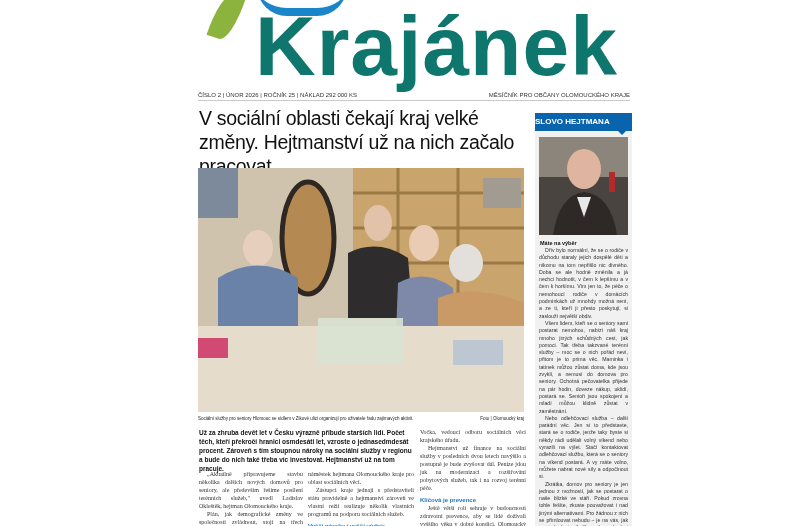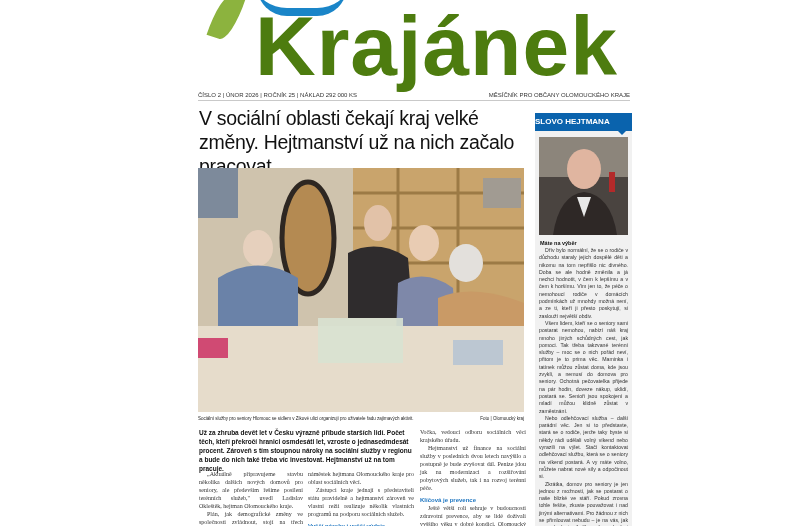--- a/index.html
+++ b/index.html
@@ -1,20 +1,20 @@
 <!DOCTYPE html>
 <html><head>
 <meta charset="utf-8">
 <style>
   html, body { margin:0; padding:0; background:#ffffff; }
   body { width:789px; height:526px; overflow:hidden; position:relative; font-family:"Liberation Sans", sans-serif; color:#1a1a1a; }
   .page { position:absolute; left:195px; top:0; width:440px; height:526px; }
   .leaf { position:absolute; left:18px; top:-6px; width:26px; height:46px; background:#8cb33e; border-radius:50% 0 50% 0 / 100% 0 100% 0; transform:rotate(18deg); }
   .swoosh { position:absolute; left:62px; top:-14px; width:90px; height:22px; border-bottom:8px solid #1a85c8; border-radius:0 0 60px 60px; }
-  .masthead { position:absolute; left:60px; top:4px; font-family:"Liberation Sans", sans-serif; font-weight:700; font-size:84px; line-height:84px; color:#4d7c0f; letter-spacing:1px; }
+  .masthead { position:absolute; left:60px; top:4px; font-family:"Liberation Sans", sans-serif; font-weight:700; font-size:84px; line-height:84px; color:#0f766e; letter-spacing:1px; }
   .meta-bar { position:absolute; left:3px; top:90px; width:432px; height:10px; border-bottom:1px solid #c9c9c9; font-size:6px; color:#333; display:flex; justify-content:space-between; align-items:center; }
   .headline { position:absolute; left:4px; top:106px; width:330px; font-weight:400; font-size:19.5px; line-height:24px; color:#111; letter-spacing:-0.3px; }
   .photo { position:absolute; left:3px; top:168px; width:326px; height:244px; overflow:hidden; background:#c9b89b; }
   .caption { position:absolute; left:3px; top:416px; width:326px; font-size:4.5px; color:#222; display:flex; justify-content:space-between; }
   .lede { position:absolute; left:4px; top:428px; width:218px; font-weight:700; font-size:6.5px; line-height:9px; color:#111; }
   .col { position:absolute; font-family:"Liberation Serif", serif; font-size:6px; line-height:8px; color:#333; text-align:justify; }
   .col p { margin:0; text-indent:8px; }
   .col .sub { font-family:"Liberation Sans", sans-serif; font-weight:700; color:#1f76c0; font-size:6px; margin-top:4px; text-indent:0; }
   .sidebar { position:absolute; left:340px; top:113px; width:97px; height:413px; background:#f1f1f1; }
   .sidebar-head { height:18px; background:#0a63ad; color:#fff; font-weight:700; font-size:8px; line-height:18px; padding-left:0; position:relative; }

